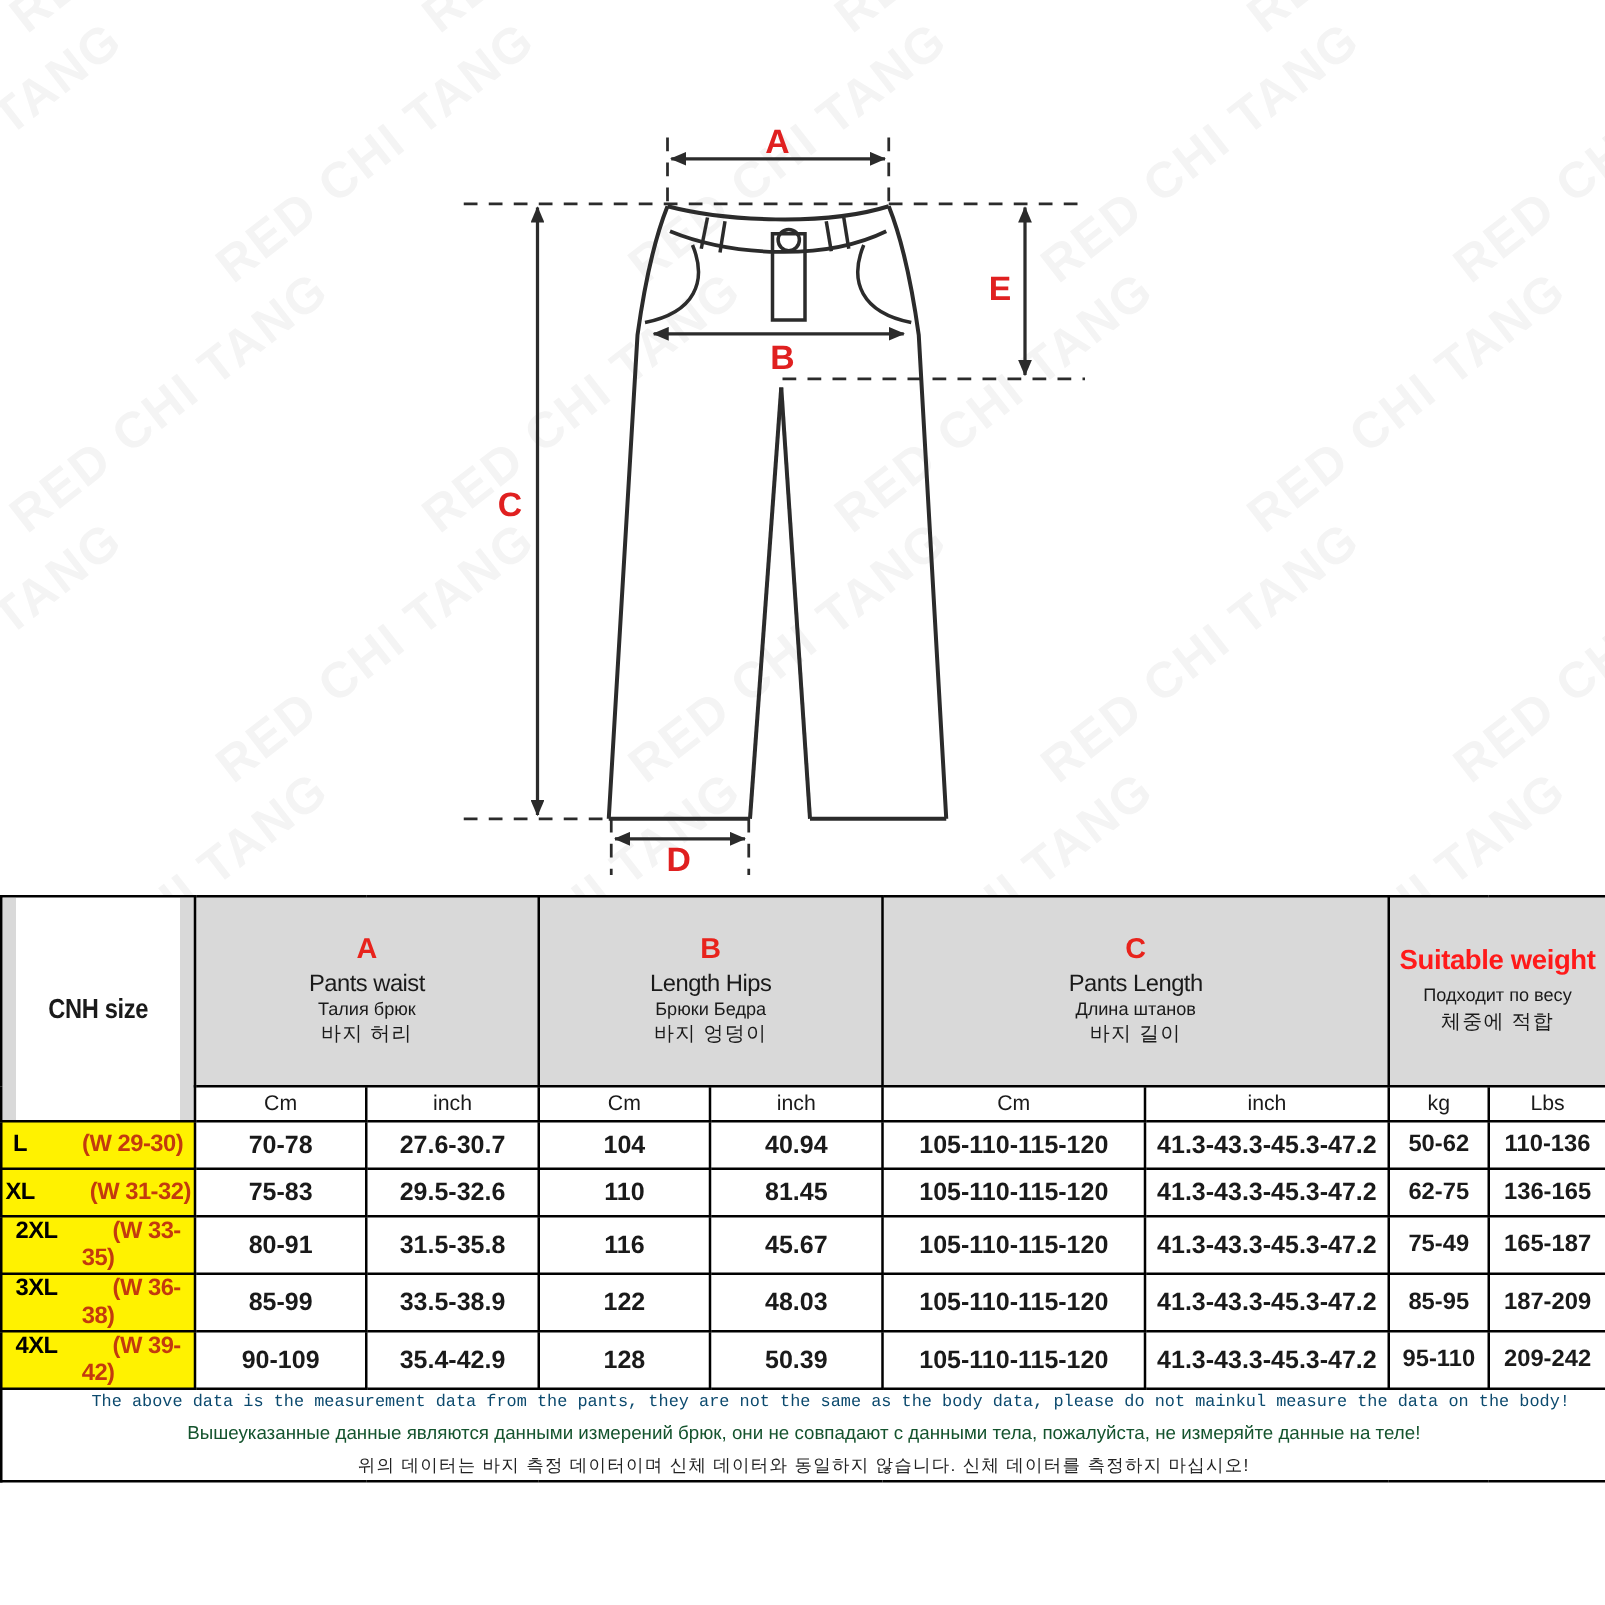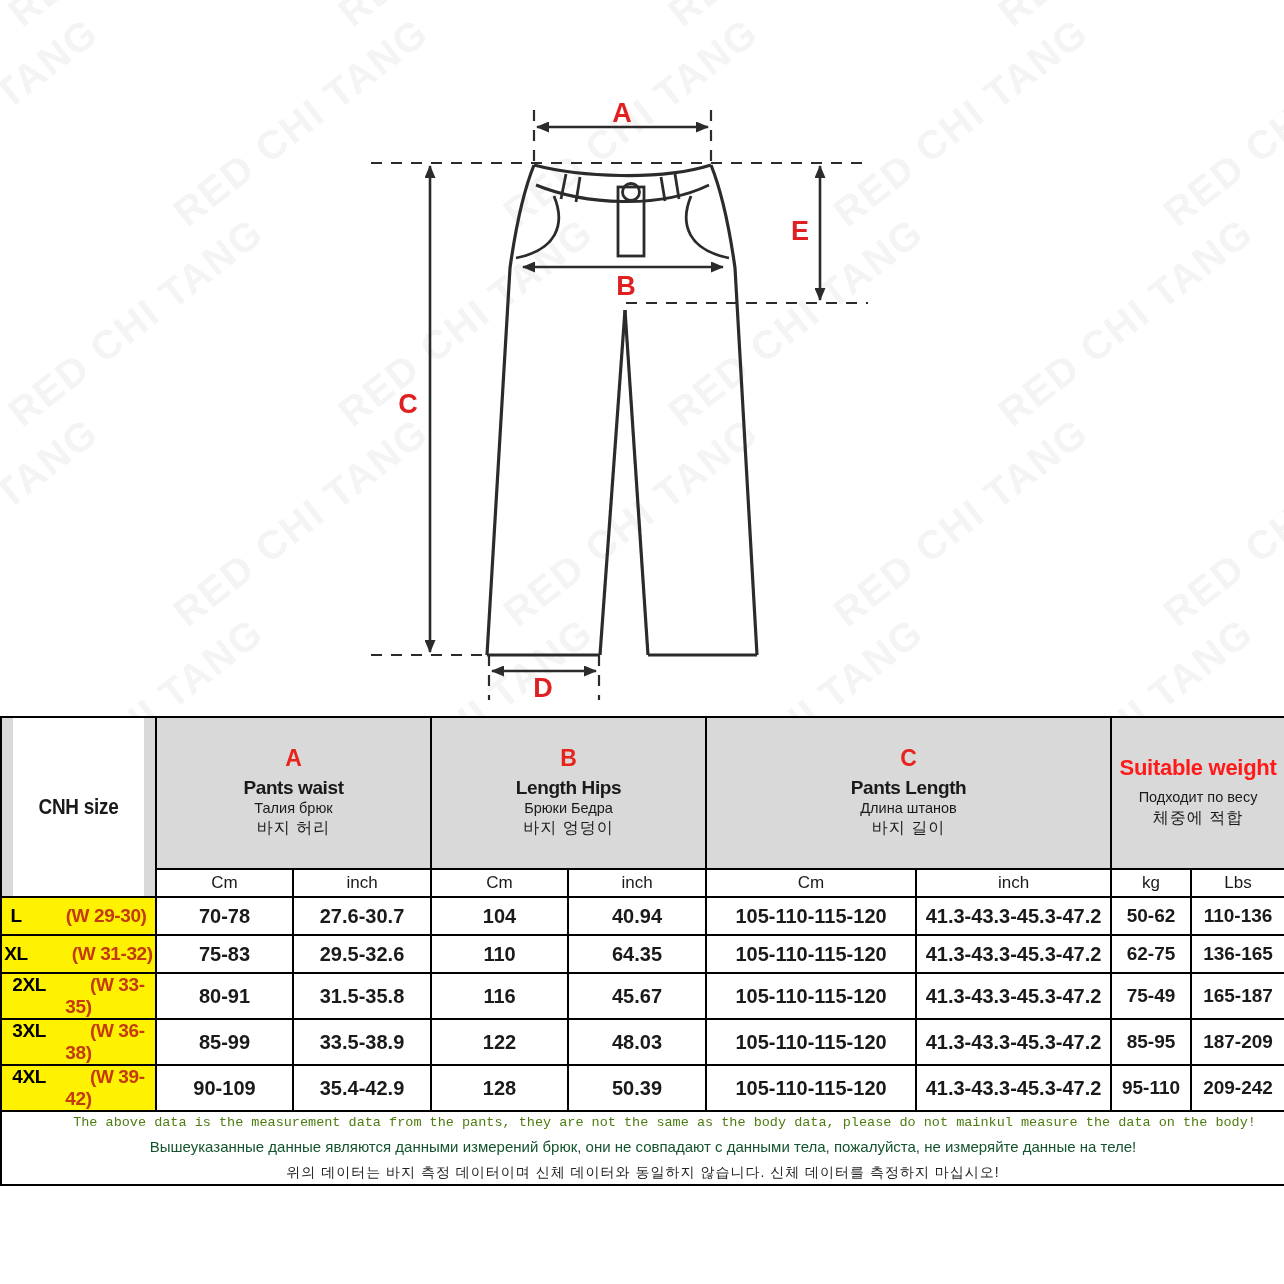--- a/index.html
+++ b/index.html
@@ -100,21 +100,21 @@
   .grp-letter {
     display: block;
     color: #e8231c;
     font-weight: 700;
     font-size: 23px;
     line-height: 1;
     margin-bottom: 7px;
   }
   .grp-en {
     display: block;
-    font-weight: 700;
+    font-weight: 400;
     font-size: 19px;
     line-height: 1.15;
     letter-spacing: -0.4px;
   }
   .grp-ru {
     display: block;
     font-size: 14.5px;
     line-height: 1.35;
     font-weight: 400;
   }
@@ -168,21 +168,21 @@
 
   
   .note-cell {
     padding: 11px 6px 13px 6px;
     text-align: center;
     background: #ffffff;
   }
   .note-en {
     font-family: "Liberation Mono", monospace;
     font-size: 13.5px;
-    color: #4d7c0f;
+    color: #0c4a6e;
     line-height: 1.65;
     letter-spacing: 0px;
     white-space: nowrap;
     margin-left: 43px;
   }
   .note-ru {
     font-family: "Liberation Sans", sans-serif;
     font-size: 15px;
     color: #14532d;
     line-height: 1.7;
@@ -386,21 +386,21 @@
         <td class="cell-lbs">110-136</td>
       </tr>
 
       <tr class="data-row">
         <td class="cell-size">
           <span class="sz-main">XL</span><span class="sz-par">(W 31-32)</span>
         </td>
         <td class="cell-num">75-83</td>
         <td class="cell-num">29.5-32.6</td>
         <td class="cell-num">110</td>
-        <td class="cell-num">64.35</td>
+        <td class="cell-num">81.45</td>
         <td class="cell-num">105-110-115-120</td>
         <td class="cell-num">41.3-43.3-45.3-47.2</td>
         <td class="cell-kg">62-75</td>
         <td class="cell-lbs">136-165</td>
       </tr>
 
       <tr class="data-row">
         <td class="cell-size">
           <span class="sz-main">2XL</span><span class="sz-par">(W 33-35)</span>
         </td>

